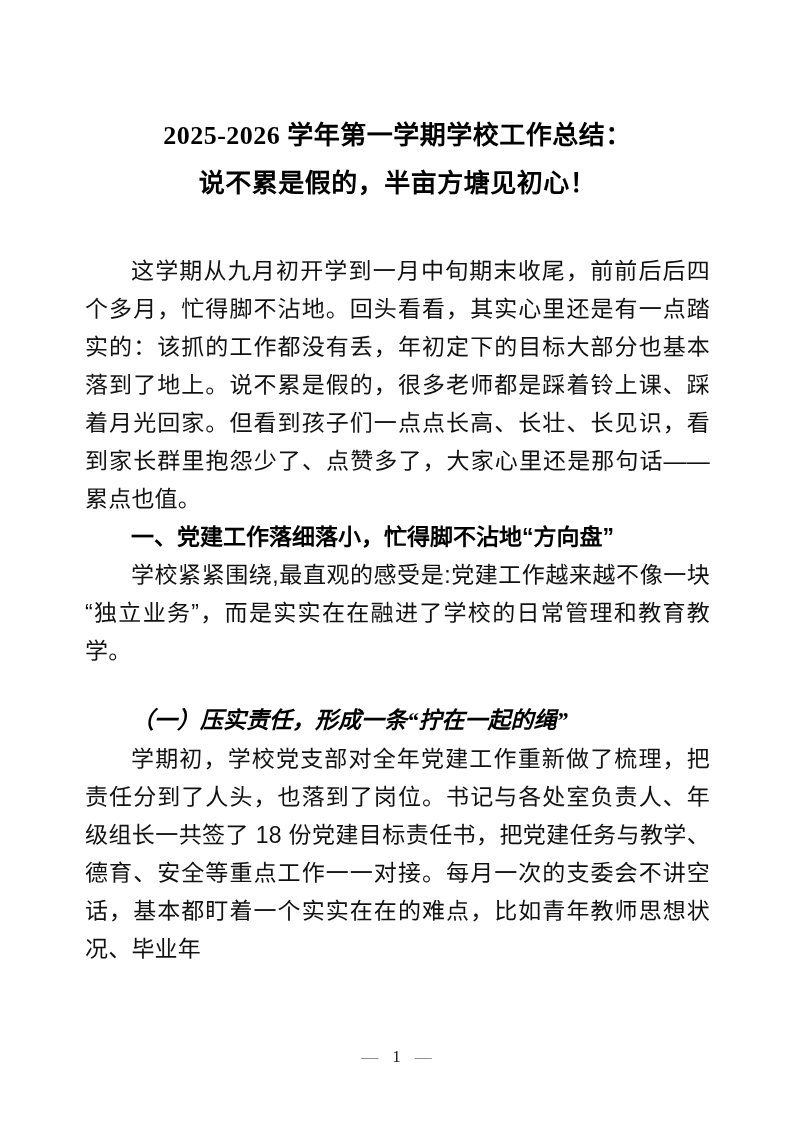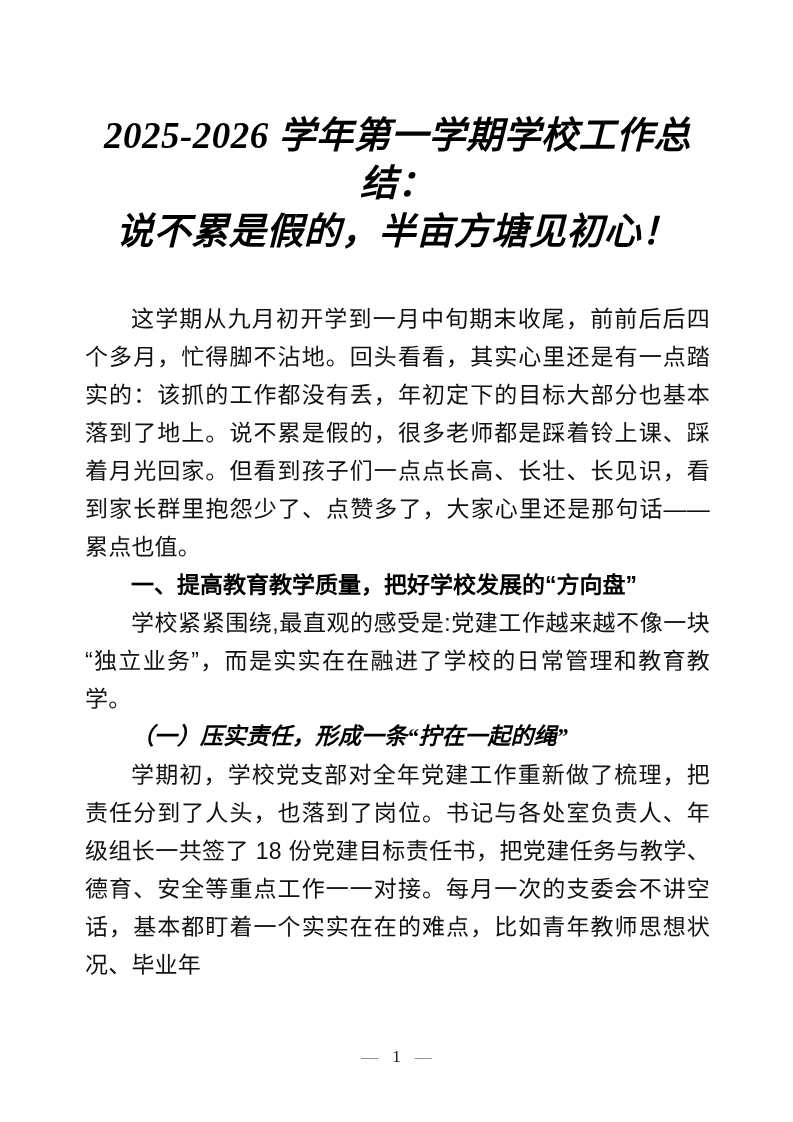--- a/index.html
+++ b/index.html
@@ -13,27 +13,26 @@
       position: relative;
       width: 793px;
       height: 1122px;
       background: #ffffff;
       padding: 112px 83px 0 85px;
       overflow: hidden;
     }
     .doc-title {
       font-family: "Liberation Serif", "DejaVu Serif", serif;
       font-weight: bold;
-      font-size: 37px;
+      font-size: 26px;
       line-height: 48px;
       text-align: center;
       color: #000;
       margin-bottom: 44px;
       letter-spacing: 0.5px;
-      font-style: italic;
     }
     .title-line { display: block; }
     .body-para {
       font-family: Liberation Sans, sans-serif;
       font-size: 23px;
       line-height: 38px;
       text-align: justify;
       text-indent: 2em;
       color: #111;
       letter-spacing: 0.2px;
@@ -49,20 +48,21 @@
     }
     .subsection-heading {
       font-family: "Liberation Serif", "DejaVu Serif", serif;
       font-weight: bold;
       font-style: italic;
       font-size: 23px;
       line-height: 38px;
       text-indent: 2em;
       color: #000;
       text-align: left;
+      margin-top: 32px;
     }
     .page-footer {
       position: absolute;
       left: 0;
       right: 0;
       bottom: 55px;
       text-align: center;
       font-family: "Liberation Serif", "DejaVu Serif", serif;
       font-size: 17px;
       line-height: 20px;
@@ -77,21 +77,21 @@
 <div class="page">
 
   <h1 class="doc-title">
     <span class="title-line">2025-2026 学年第一学期学校工作总结：</span>
     <span class="title-line">说不累是假的，半亩方塘见初心！</span>
   </h1>
 
   <p class="body-para">这学期从九月初开学到一月中旬期末收尾，前前后后四个多月，忙得脚不沾地。回头看看，其实心里还是有一点踏实的：该抓的工作都没有丢，年初定下的目标大部分也基本落到了地上。说不累是假的，很多老师都是踩着铃上课、踩着月光回家。但看到孩子们一点点长高、长壮、长见识，看到家长群里抱怨少了、点赞多了，大家心里还是那句话——累点也值。</p>
 
 
-  <h2 class="section-heading">一、提高教育教学质量，把好学校发展的“方向盘”</h2>
+  <h2 class="section-heading">一、党建工作落细落小，忙得脚不沾地“方向盘”</h2>
 
   <p class="body-para">学校紧紧围绕,最直观的感受是:党建工作越来越不像一块“独立业务”，而是实实在在融进了学校的日常管理和教育教学。</p>
 
   <h3 class="subsection-heading">（一）压实责任，形成一条“拧在一起的绳”</h3>
 
   <p class="body-para">学期初，学校党支部对全年党建工作重新做了梳理，把责任分到了人头，也落到了岗位。书记与各处室负责人、年级组长一共签了 18 份党建目标责任书，把党建任务与教学、德育、安全等重点工作一一对接。每月一次的支委会不讲空话，基本都盯着一个实实在在的难点，比如青年教师思想状况、毕业年</p>
 
   <div class="page-footer">
     <span class="footer-dash">—</span><span class="page-num">1</span><span class="footer-dash">—</span>
   </div>

